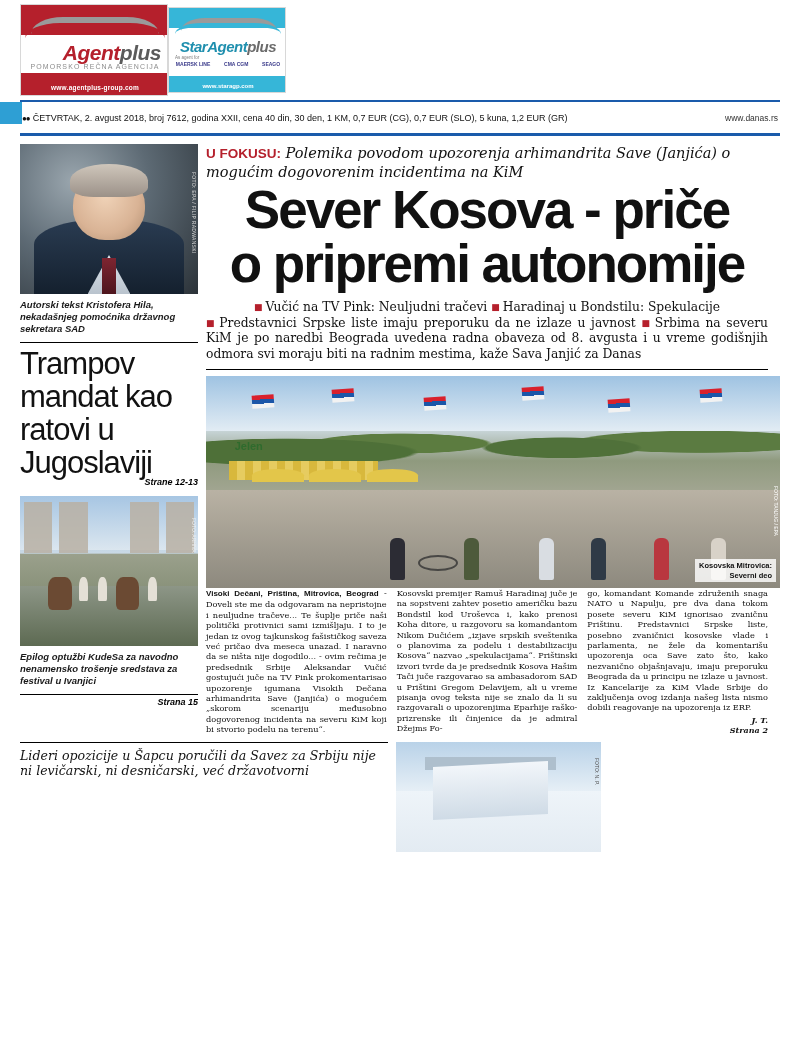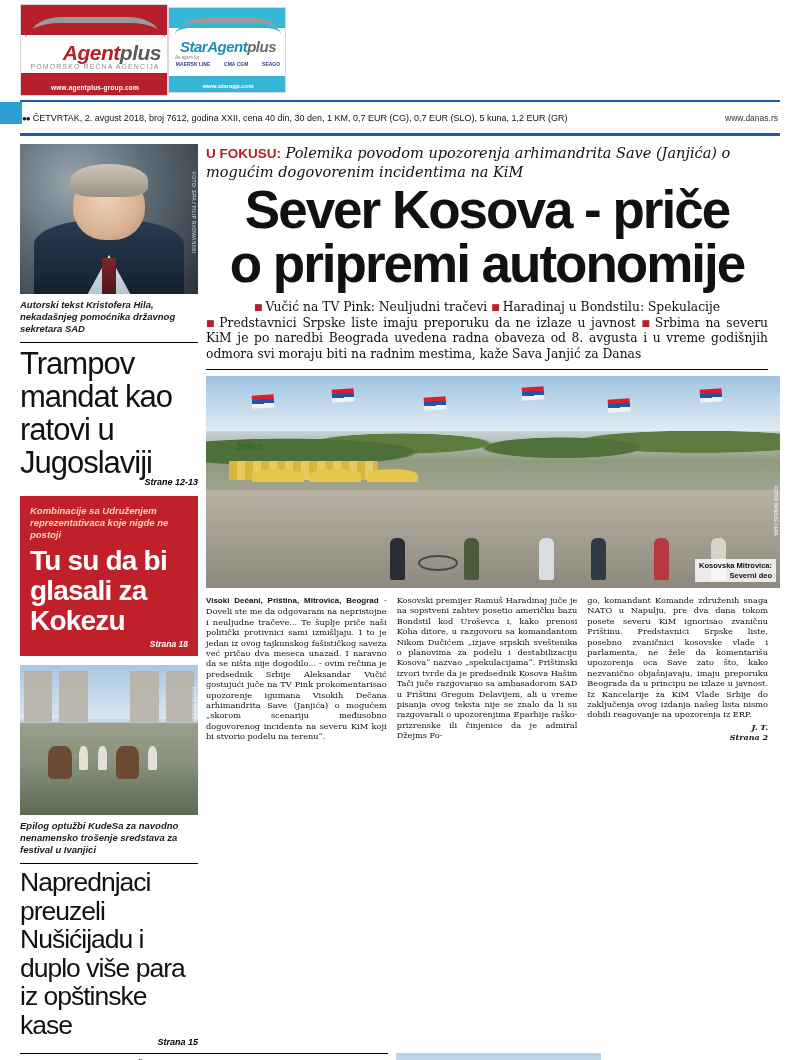--- a/index.html
+++ b/index.html
@@ -180,21 +180,21 @@
   .hero .bike { position:absolute; bottom:8%; left:37%; width:40px; height:16px;
      border:2px solid #333; border-radius:50%; background:transparent; opacity:.8; }
   .hero .caption {
     position:absolute; right:4px; bottom:6px; background:rgba(255,255,255,.82);
     color:#111; font-size:7.5px; line-height:9.5px; font-weight:700; padding:2px 4px; text-align:right;
   }
   .hero .credit { position:absolute; right:1px; bottom:52px; font-size:5px; color:#fff;
      writing-mode: vertical-rl; }
 
   .body-cols {
-    margin-top: 7px; display:flex; gap: 10px;
+    display:flex; gap: 10px;
     font-family:"DejaVu Serif", serif; font-size:8.2px; line-height:10.4px; color:#111;
     text-align: justify; hyphens: auto;
   }
   .body-cols > div { flex:1 1 0; }
   .body-cols b.lead { font-family:"Liberation Sans", sans-serif; font-size:8px; font-weight:700; }
   .sig { text-align:right; font-style:italic; font-weight:700; font-size:8px; margin-top:2px; }
   .sig2 { text-align:right; font-style:italic; font-weight:700; font-size:8px; }
 
   
   .bottom { position:relative; padding: 6px 20px 0 20px; display:flex; gap:8px; }
@@ -274,44 +274,38 @@
         <div class="head"></div>
         <div class="hair"></div>
         <div class="credit">FOTO: EPA / FILIP RADWANSKI</div>
       </div>
 
       <div class="lead-cap">Autorski tekst Kristofera Hila, nekadašnjeg pomoćnika državnog sekretara SAD</div>
       <div class="rule-thin"></div>
       <div class="head-left">Trampov mandat kao ratovi u Jugoslaviji</div>
       <div class="pageno">Strane 12-13</div>
 
-      <div class="redbox">
-        <div class="kicker">Kombinacije sa Udruženjem reprezentativaca koje nigde ne postoji</div>
-        <div class="rhead">Tu su da bi glasali za Kokezu</div>
-        <div class="rpage">Strana 18</div>
-      </div>
 
       <div class="photo-parade">
         <div class="sky"></div>
         <div class="bldg" style="left:2%"></div>
         <div class="bldg" style="left:22%"></div>
         <div class="bldg" style="left:62%"></div>
         <div class="bldg" style="left:82%"></div>
         <div class="road"></div>
         <div class="horse" style="left:16%"></div>
         <div class="horse" style="left:54%"></div>
         <div class="person" style="left:33%"></div>
         <div class="person" style="left:44%"></div>
         <div class="person" style="left:72%"></div>
         <div class="credit">FOTO: ARHIVA</div>
       </div>
 
       <div class="lead-cap">Epilog optužbi KudeSa za navodno nenamensko trošenje sredstava za festival u Ivanjici</div>
       <div class="rule-thin"></div>
-      <div class="head-left" style="font-size:26.5px;line-height:28.5px">Naprednjaci preuzeli Nušićijadu i duplo više para iz opštinske kase</div>
       <div class="pageno">Strana 15</div>
     </div>
 
     <div class="col-main">
 
       <div class="fokus-line">
         <span class="tag">U FOKUSU:</span>
         <span>Polemika povodom upozorenja arhimandrita Save (Janjića) o mogućim dogovorenim incidentima na KiM</span>
       </div>
 

